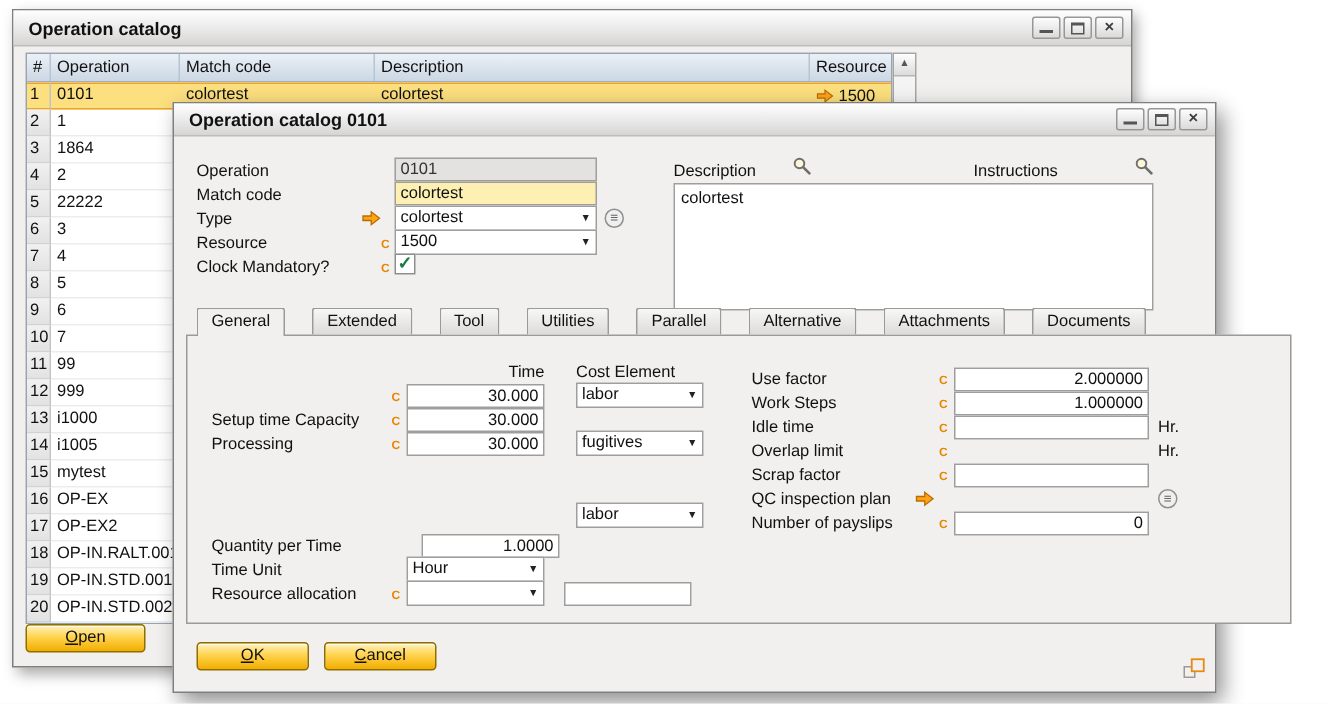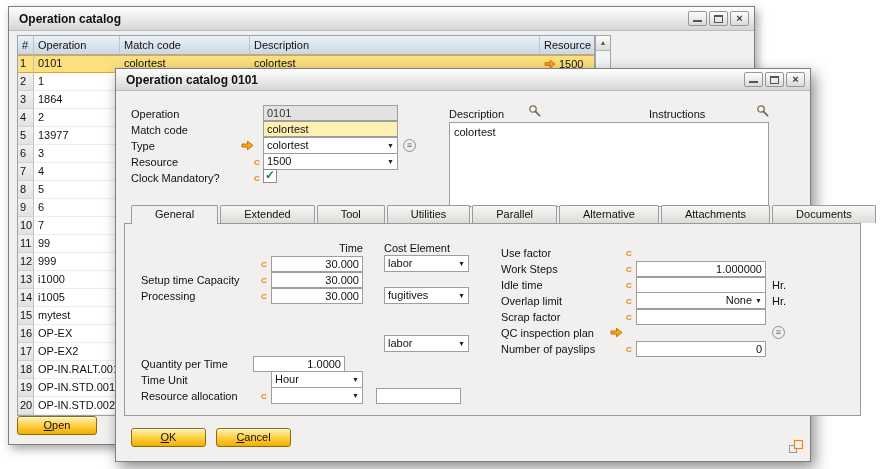--- a/index.html
+++ b/index.html
@@ -45,21 +45,21 @@
   .combo .ca{position:absolute;right:1px;top:0;bottom:0;width:11px;text-align:center;font-size:7px;line-height:15px;color:#222}
   .textarea{position:absolute;border:1px solid #9e9e9e;background:#fff;padding:2px 4px;line-height:14px}
   .chk{position:absolute;width:14px;height:14px;border:1px solid #8c8c8c;background:#fff;cursor:pointer}
   .chk .ck{position:absolute;left:1px;top:-2px;font-size:12px;font-weight:bold;color:#1d7a43}
   .cind{position:absolute;width:9px;font-size:8px;font-weight:bold;color:#e88400;line-height:16px}
   .linkarrow{position:absolute;width:14px;height:12px;cursor:pointer}
   .magicon{position:absolute;width:14px;height:14px;cursor:pointer}
   .editicon{position:absolute;width:13px;height:13px;border:1px solid #8f8f8f;border-radius:50%;background:#efefef;text-align:center;font-size:9px;line-height:11px;color:#666;cursor:pointer}
   
   .tabs{position:absolute;left:15px;top:136px;height:19px;display:flex;z-index:5}
-  .tab{height:18px;border:1px solid #9a9a9a;border-bottom:none;background:linear-gradient(#f7f7f6,#dcdbd8);padding:0 23px;line-height:17px;margin-right:2px;border-radius:2px 2px 0 0;cursor:pointer;white-space:nowrap}
+  .tab{height:18px;border:1px solid #9a9a9a;border-bottom:none;background:linear-gradient(#f7f7f6,#dcdbd8);padding:0 9px;line-height:17px;margin-right:18px;border-radius:2px 2px 0 0;cursor:pointer;white-space:nowrap}
   .tab.active{height:19px;background:#f1f0ee}
   .panel{position:absolute;left:8px;top:154px;width:737px;height:193px;border:1px solid #9a9a9a;background:#f1f0ee}
   .grip{position:absolute;right:6px;bottom:4px}
 </style>
 </head>
 <body>
 
 <div class="win catalog">
   <div class="titlebar">
     <span class="title">Operation catalog</span>
@@ -113,21 +113,21 @@
         </div>
         <div class="trow">
           <div class="tc cnum">4</div>
           <div class="tc">2</div>
           <div class="tc"></div>
           <div class="tc"></div>
           <div class="tc res"></div>
         </div>
         <div class="trow">
           <div class="tc cnum">5</div>
-          <div class="tc">13977</div>
+          <div class="tc">22222</div>
           <div class="tc"></div>
           <div class="tc"></div>
           <div class="tc res"></div>
         </div>
         <div class="trow">
           <div class="tc cnum">6</div>
           <div class="tc">3</div>
           <div class="tc"></div>
           <div class="tc"></div>
           <div class="tc res"></div>
@@ -332,54 +332,51 @@
     <span class="cv">fugitives</span>
     <span class="ca">▼</span>
   </div>
 
   <div class="combo" style="left:268px;top:266px;width:85px">
     <span class="cv">labor</span>
     <span class="ca">▼</span>
   </div>
 
   <div class="lbl" style="left:25px;top:288px">Quantity per Time</div>
-  <div class="inp ra" style="left:137px;top:287px;width:92px">1.0000</div>
+  <div class="inp ra" style="left:165px;top:287px;width:92px">1.0000</div>
 
   <div class="lbl" style="left:25px;top:304px">Time Unit</div>
   <div class="combo" style="left:155px;top:302px;width:92px">
     <span class="cv">Hour</span>
     <span class="ca">▼</span>
   </div>
 
   <div class="lbl" style="left:25px;top:320px">Resource allocation</div>
   <span class="cind" style="left:145px;top:320px">C</span>
   <div class="combo" style="left:155px;top:318px;width:92px">
     <span class="cv"></span>
     <span class="ca">▼</span>
   </div>
   <div class="inp" style="left:260px;top:319px;width:85px"></div>
 
   <div class="lbl" style="left:385px;top:177px">Use factor</div>
   <span class="cind" style="left:510px;top:177px">C</span>
+  <div class="inp ra" style="left:520px;top:176px;width:130px">2.000000</div>
 
   <div class="lbl" style="left:385px;top:193px">Work Steps</div>
   <span class="cind" style="left:510px;top:193px">C</span>
   <div class="inp ra" style="left:520px;top:192px;width:130px">1.000000</div>
 
   <div class="lbl" style="left:385px;top:209px">Idle time</div>
   <span class="cind" style="left:510px;top:209px">C</span>
   <div class="inp ra" style="left:520px;top:208px;width:130px"></div>
   <div class="lbl" style="left:656px;top:209px">Hr.</div>
 
   <div class="lbl" style="left:385px;top:225px">Overlap limit</div>
   <span class="cind" style="left:510px;top:225px">C</span>
-  <div class="combo" style="left:520px;top:223px;width:130px">
-    <span class="cv ra">None</span>
-    <span class="ca">▼</span>
-  </div>
   <div class="lbl" style="left:656px;top:225px">Hr.</div>
 
   <div class="lbl" style="left:385px;top:241px">Scrap factor</div>
   <span class="cind" style="left:510px;top:241px">C</span>
   <div class="inp ra" style="left:520px;top:240px;width:130px"></div>
 
   <div class="lbl" style="left:385px;top:257px">QC inspection plan</div>
   <span class="linkarrow" style="left:494px;top:258px"><svg width="13" height="11" viewBox="0 0 13 11">
         <polygon points="1,4 6.5,4 6.5,1.2 12,5.5 6.5,9.8 6.5,7 1,7" fill="#ffa317" stroke="#b96d00" stroke-width="0.9"></polygon>
       </svg></span>

